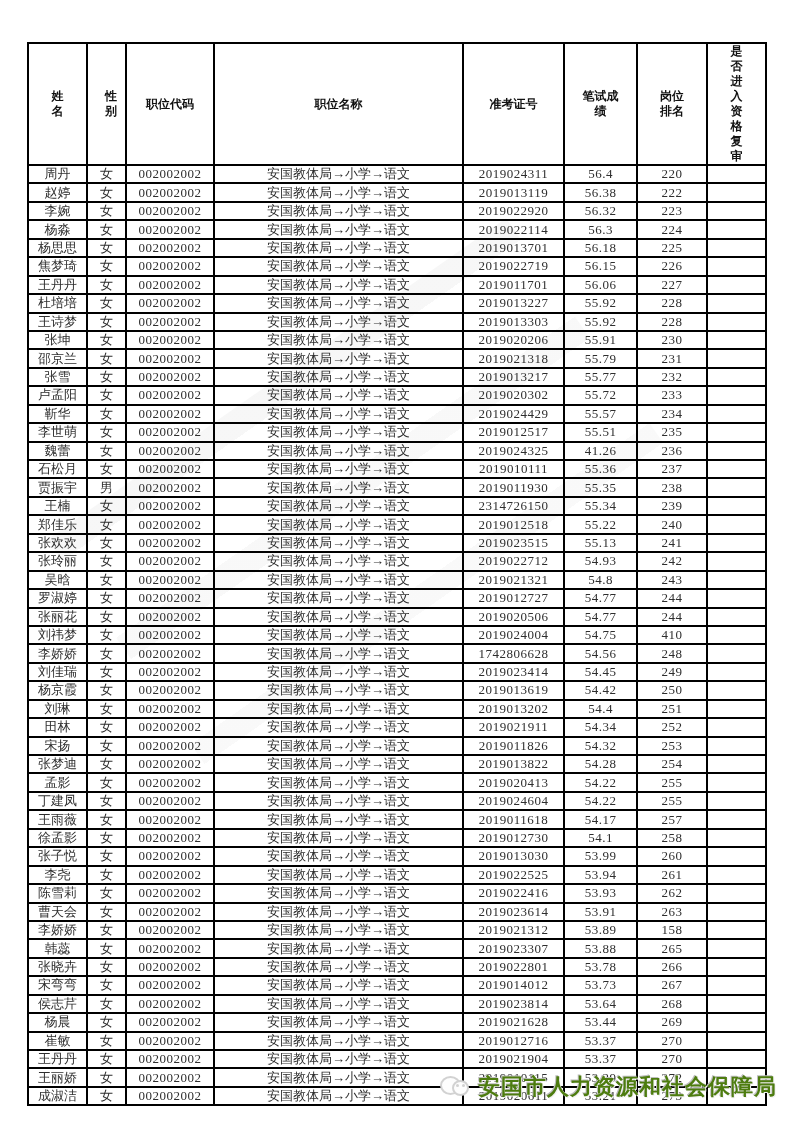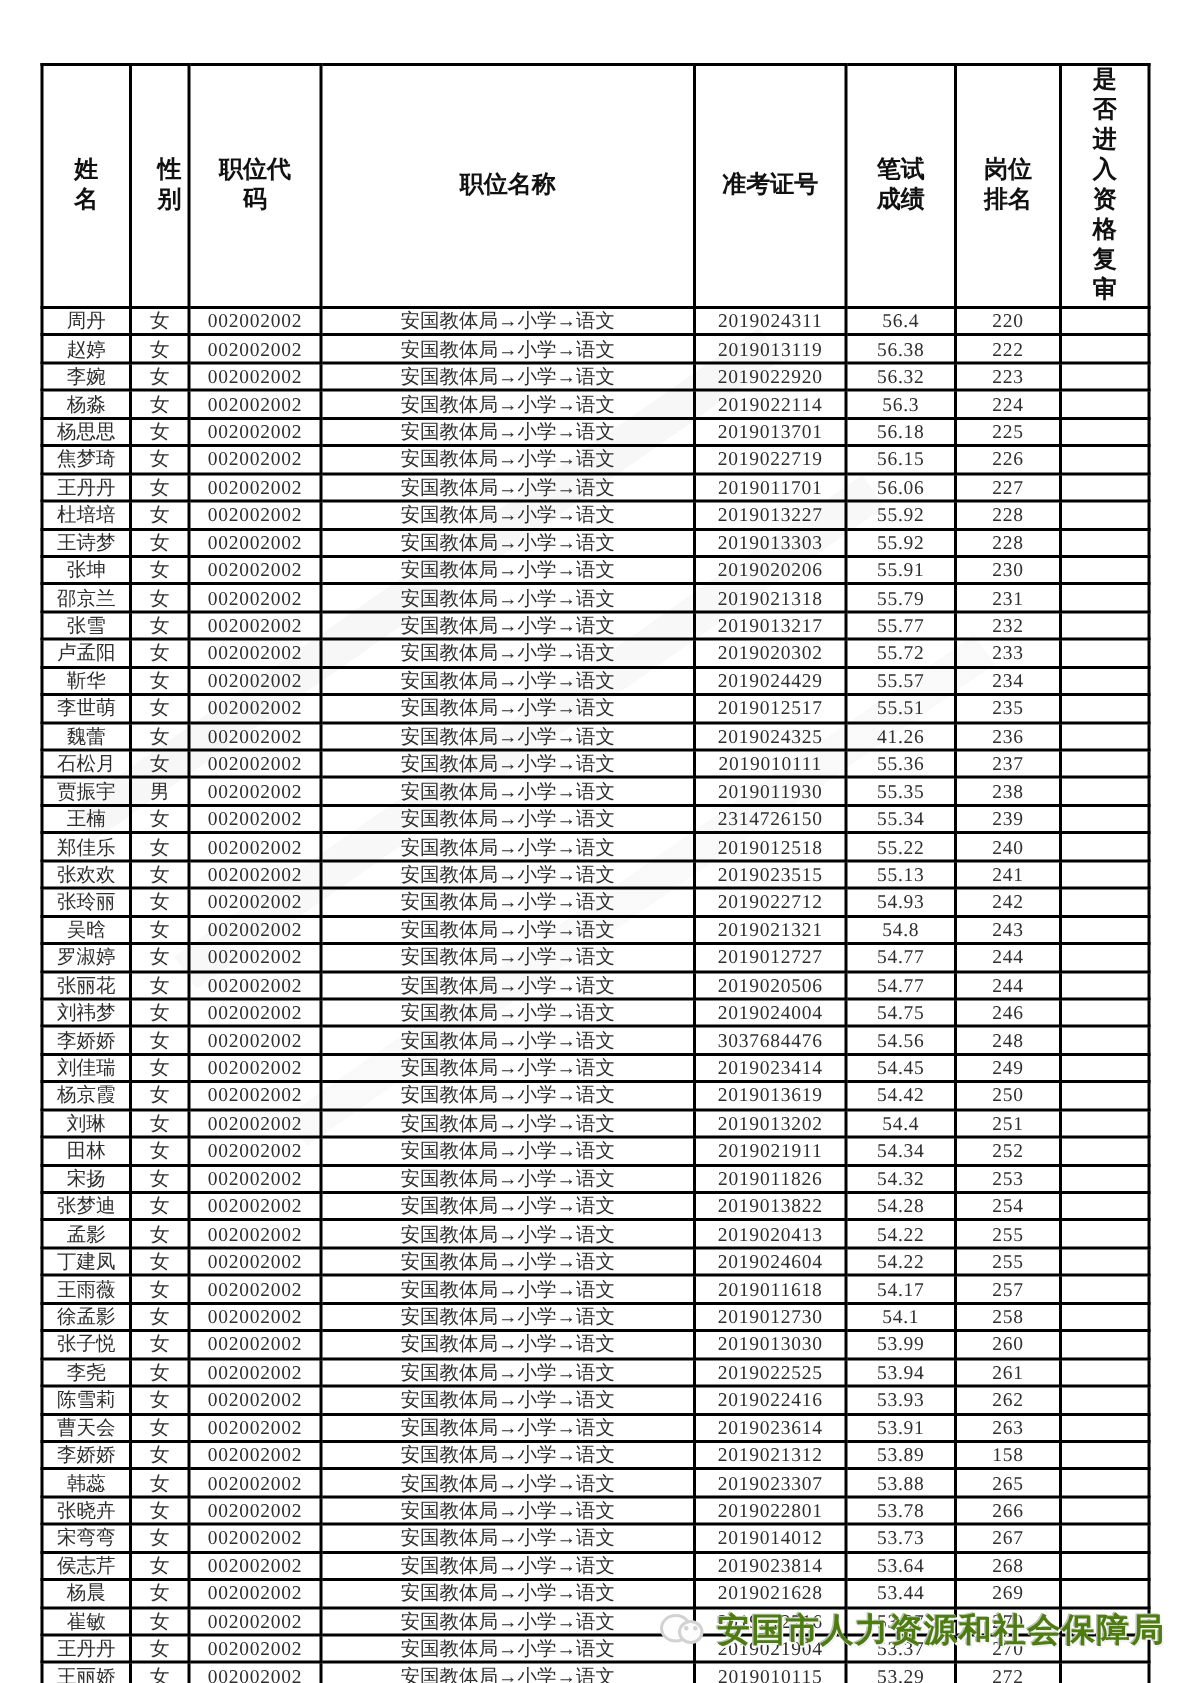--- a/index.html
+++ b/index.html
@@ -13,21 +13,21 @@
     border-collapse:collapse;table-layout:fixed;width:738px;
   }
   th,td{
     border:2px solid #000;
     text-align:center;vertical-align:middle;
     overflow:hidden;white-space:nowrap;
     color:#2e2e2e;
   }
   th{
     font-family:"Liberation Sans","DejaVu Sans",sans-serif;
-    font-weight:bold;font-size:16px;line-height:1.25;
+    font-weight:bold;font-size:12px;line-height:1.25;
     height:84px;white-space:normal;padding:0 17px;color:#111;
   }
   td{
     height:16.45px;font-size:13px;line-height:16px;padding:0 1px;
   }
   td.col-code,td.col-ticket,td.col-score,td.col-rank{
     font-family:"Liberation Serif","DejaVu Serif",serif;
     letter-spacing:0.5px;
   }
   .footer{
@@ -345,29 +345,29 @@
           <td class="col-rank">244</td>
           <td class="col-review"></td>
         </tr>
         <tr>
           <td class="col-name">刘祎梦</td>
           <td class="col-gender">女</td>
           <td class="col-code">002002002</td>
           <td class="col-position">安国教体局→小学→语文</td>
           <td class="col-ticket">2019024004</td>
           <td class="col-score">54.75</td>
-          <td class="col-rank">246</td>
+          <td class="col-rank">410</td>
           <td class="col-review"></td>
         </tr>
         <tr>
           <td class="col-name">李娇娇</td>
           <td class="col-gender">女</td>
           <td class="col-code">002002002</td>
           <td class="col-position">安国教体局→小学→语文</td>
-          <td class="col-ticket">3037684476</td>
+          <td class="col-ticket">1742806628</td>
           <td class="col-score">54.56</td>
           <td class="col-rank">248</td>
           <td class="col-review"></td>
         </tr>
         <tr>
           <td class="col-name">刘佳瑞</td>
           <td class="col-gender">女</td>
           <td class="col-code">002002002</td>
           <td class="col-position">安国教体局→小学→语文</td>
           <td class="col-ticket">2019023414</td>

